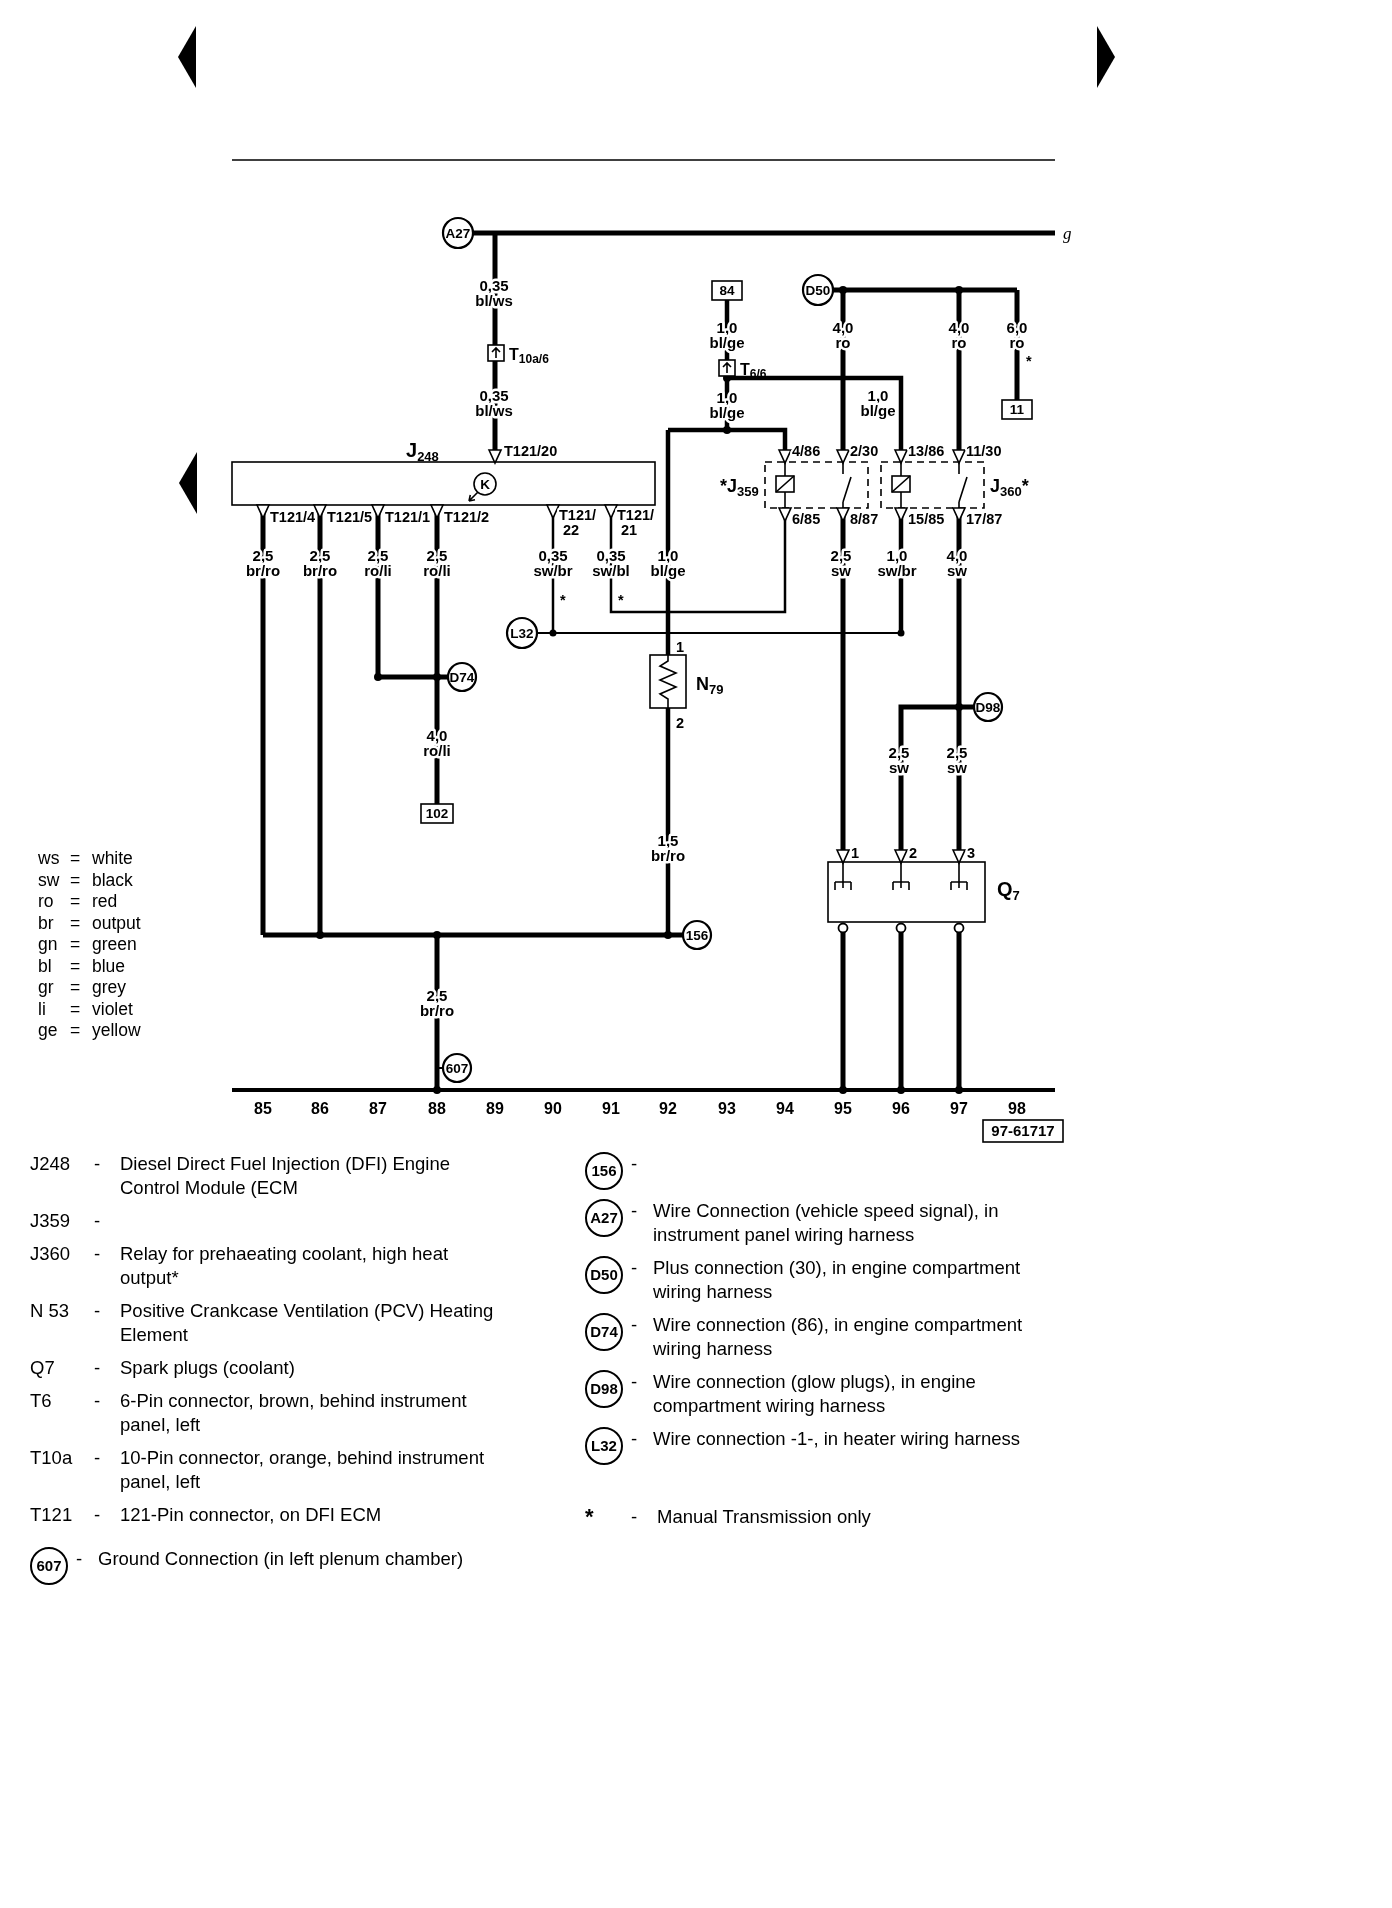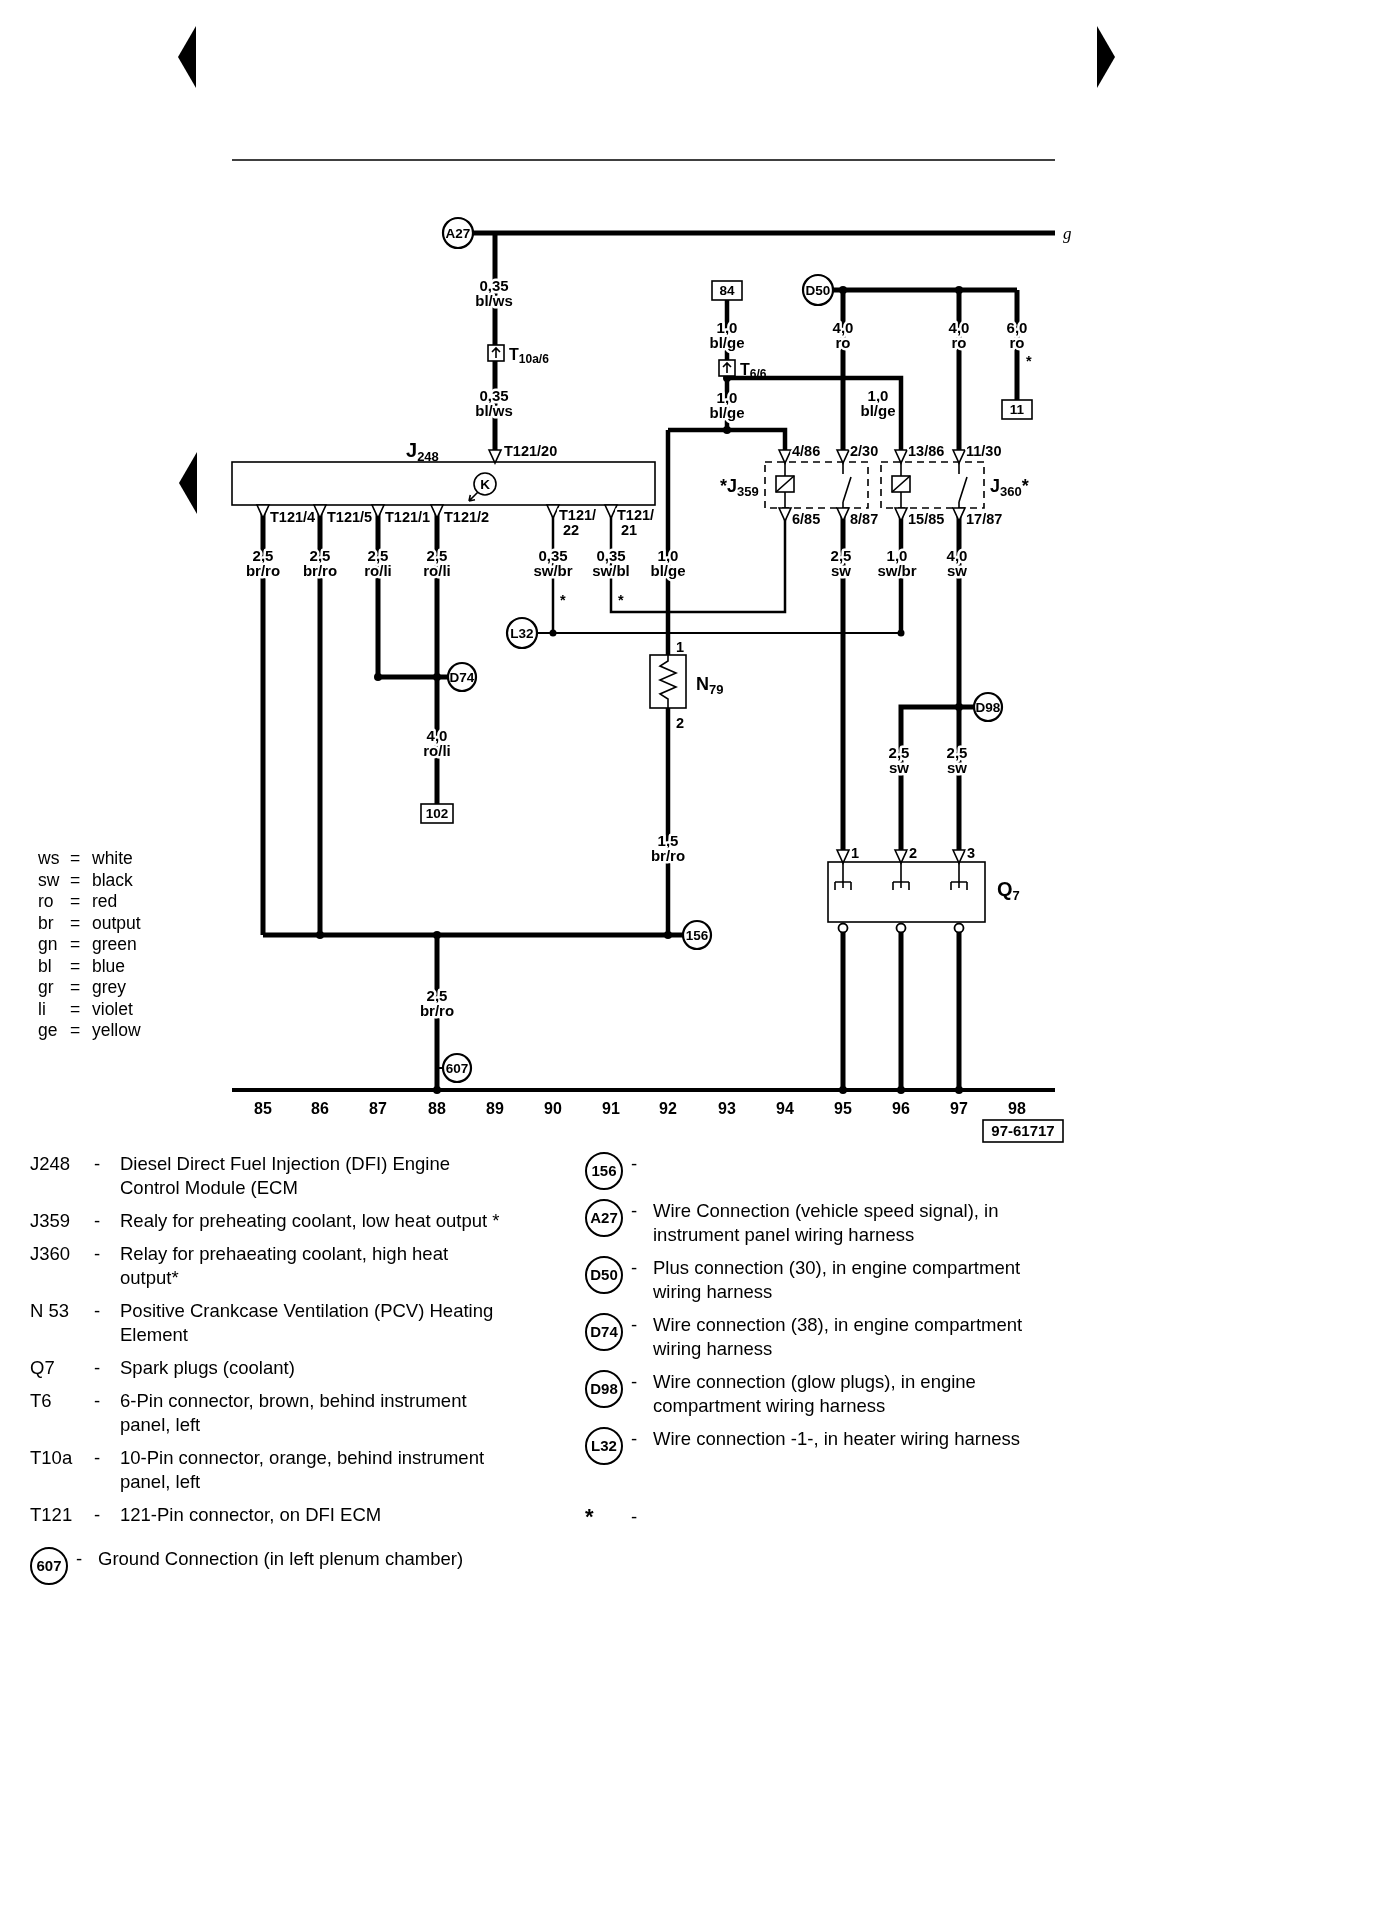--- a/index.html
+++ b/index.html
@@ -338,21 +338,20 @@
 <div class="legend-left">
   <div class="lg-row">
         <span class="lg-code">J248</span>
         <span class="lg-dash">-</span>
         <span class="lg-text">Diesel Direct Fuel Injection (DFI) Engine
 Control Module (ECM</span>
       </div>
   <div class="lg-row">
         <span class="lg-code">J359</span>
         <span class="lg-dash">-</span>
-        <span class="lg-text">Realy for preheating coolant, low heat output *</span>
       </div>
   <div class="lg-row">
         <span class="lg-code">J360</span>
         <span class="lg-dash">-</span>
         <span class="lg-text">Relay for prehaeating coolant, high heat
 output*</span>
       </div>
   <div class="lg-row">
         <span class="lg-code">N 53</span>
         <span class="lg-dash">-</span>
@@ -401,33 +400,34 @@
       </div>
   <div class="lg-row circ-row">
         <span class="lg-circle">D50</span>
         <span class="lg-dash">-</span>
         <span class="lg-text">Plus connection (30), in engine compartment
 wiring harness</span>
       </div>
   <div class="lg-row circ-row">
         <span class="lg-circle">D74</span>
         <span class="lg-dash">-</span>
-        <span class="lg-text">Wire connection (38), in engine compartment
+        <span class="lg-text">Wire connection (86), in engine compartment
 wiring harness</span>
       </div>
   <div class="lg-row circ-row">
         <span class="lg-circle">D98</span>
         <span class="lg-dash">-</span>
         <span class="lg-text">Wire connection (glow plugs), in engine
 compartment wiring harness</span>
       </div>
   <div class="lg-row circ-row">
         <span class="lg-circle">L32</span>
         <span class="lg-dash">-</span>
         <span class="lg-text">Wire connection -1-, in heater wiring harness</span>
       </div>
   <div class="lg-row footnote-row">
         <span class="lg-code">*</span>
         <span class="lg-dash">-</span>
+        <span class="lg-text">Manual Transmission only</span>
       </div>
 </div>
 
 </div>
 
 </body></html>

